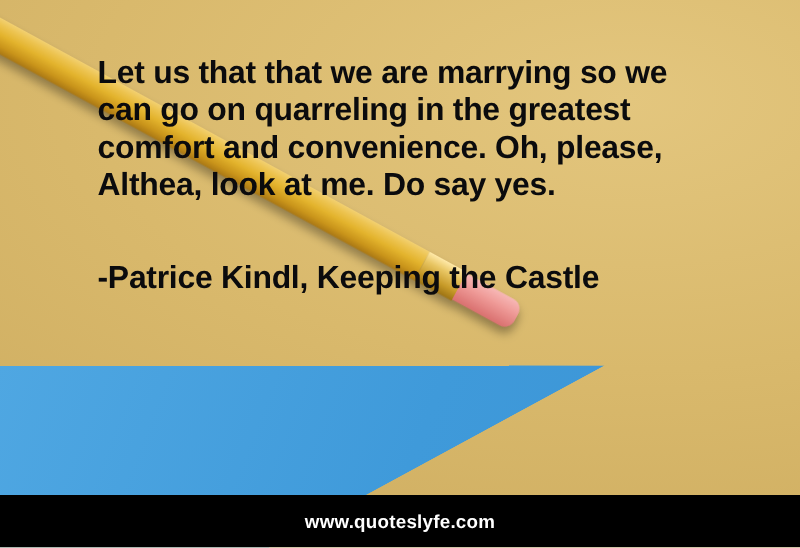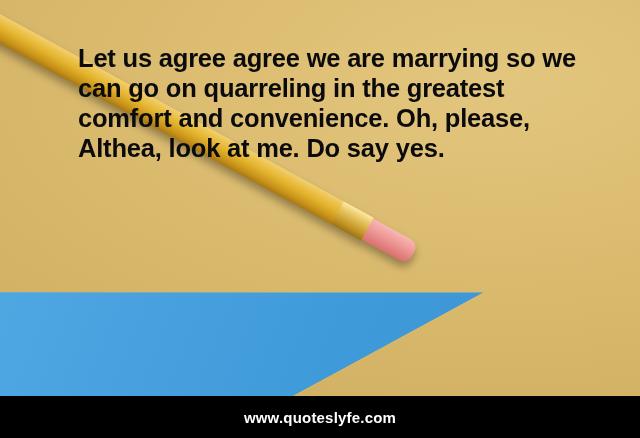--- a/index.html
+++ b/index.html
@@ -157,20 +157,21 @@
 
     <div class="pencil">
 
       <div class="pencil-body"></div>
       <div class="pencil-ferrule"></div>
       <div class="pencil-eraser"></div>
     </div>
   </div>
 
   <div class="content">
-    <p class="quote-text">Let us agree agree we are marrying so we can go on quarreling in the greatest comfort and convenience. Oh, please, Althea, look at me. Do say yes.</p>
+    <p class="quote-text">Let us that that we are marrying so we can go on quarreling in the greatest comfort and convenience. Oh, please, Althea, look at me. Do say yes.</p>
+    <p class="quote-author">-Patrice Kindl, Keeping the Castle</p>
   </div>
 
   <div class="footer">
     <span class="footer-url">www.quoteslyfe.com</span>
   </div>
 
 </div>
 
 </body></html>

